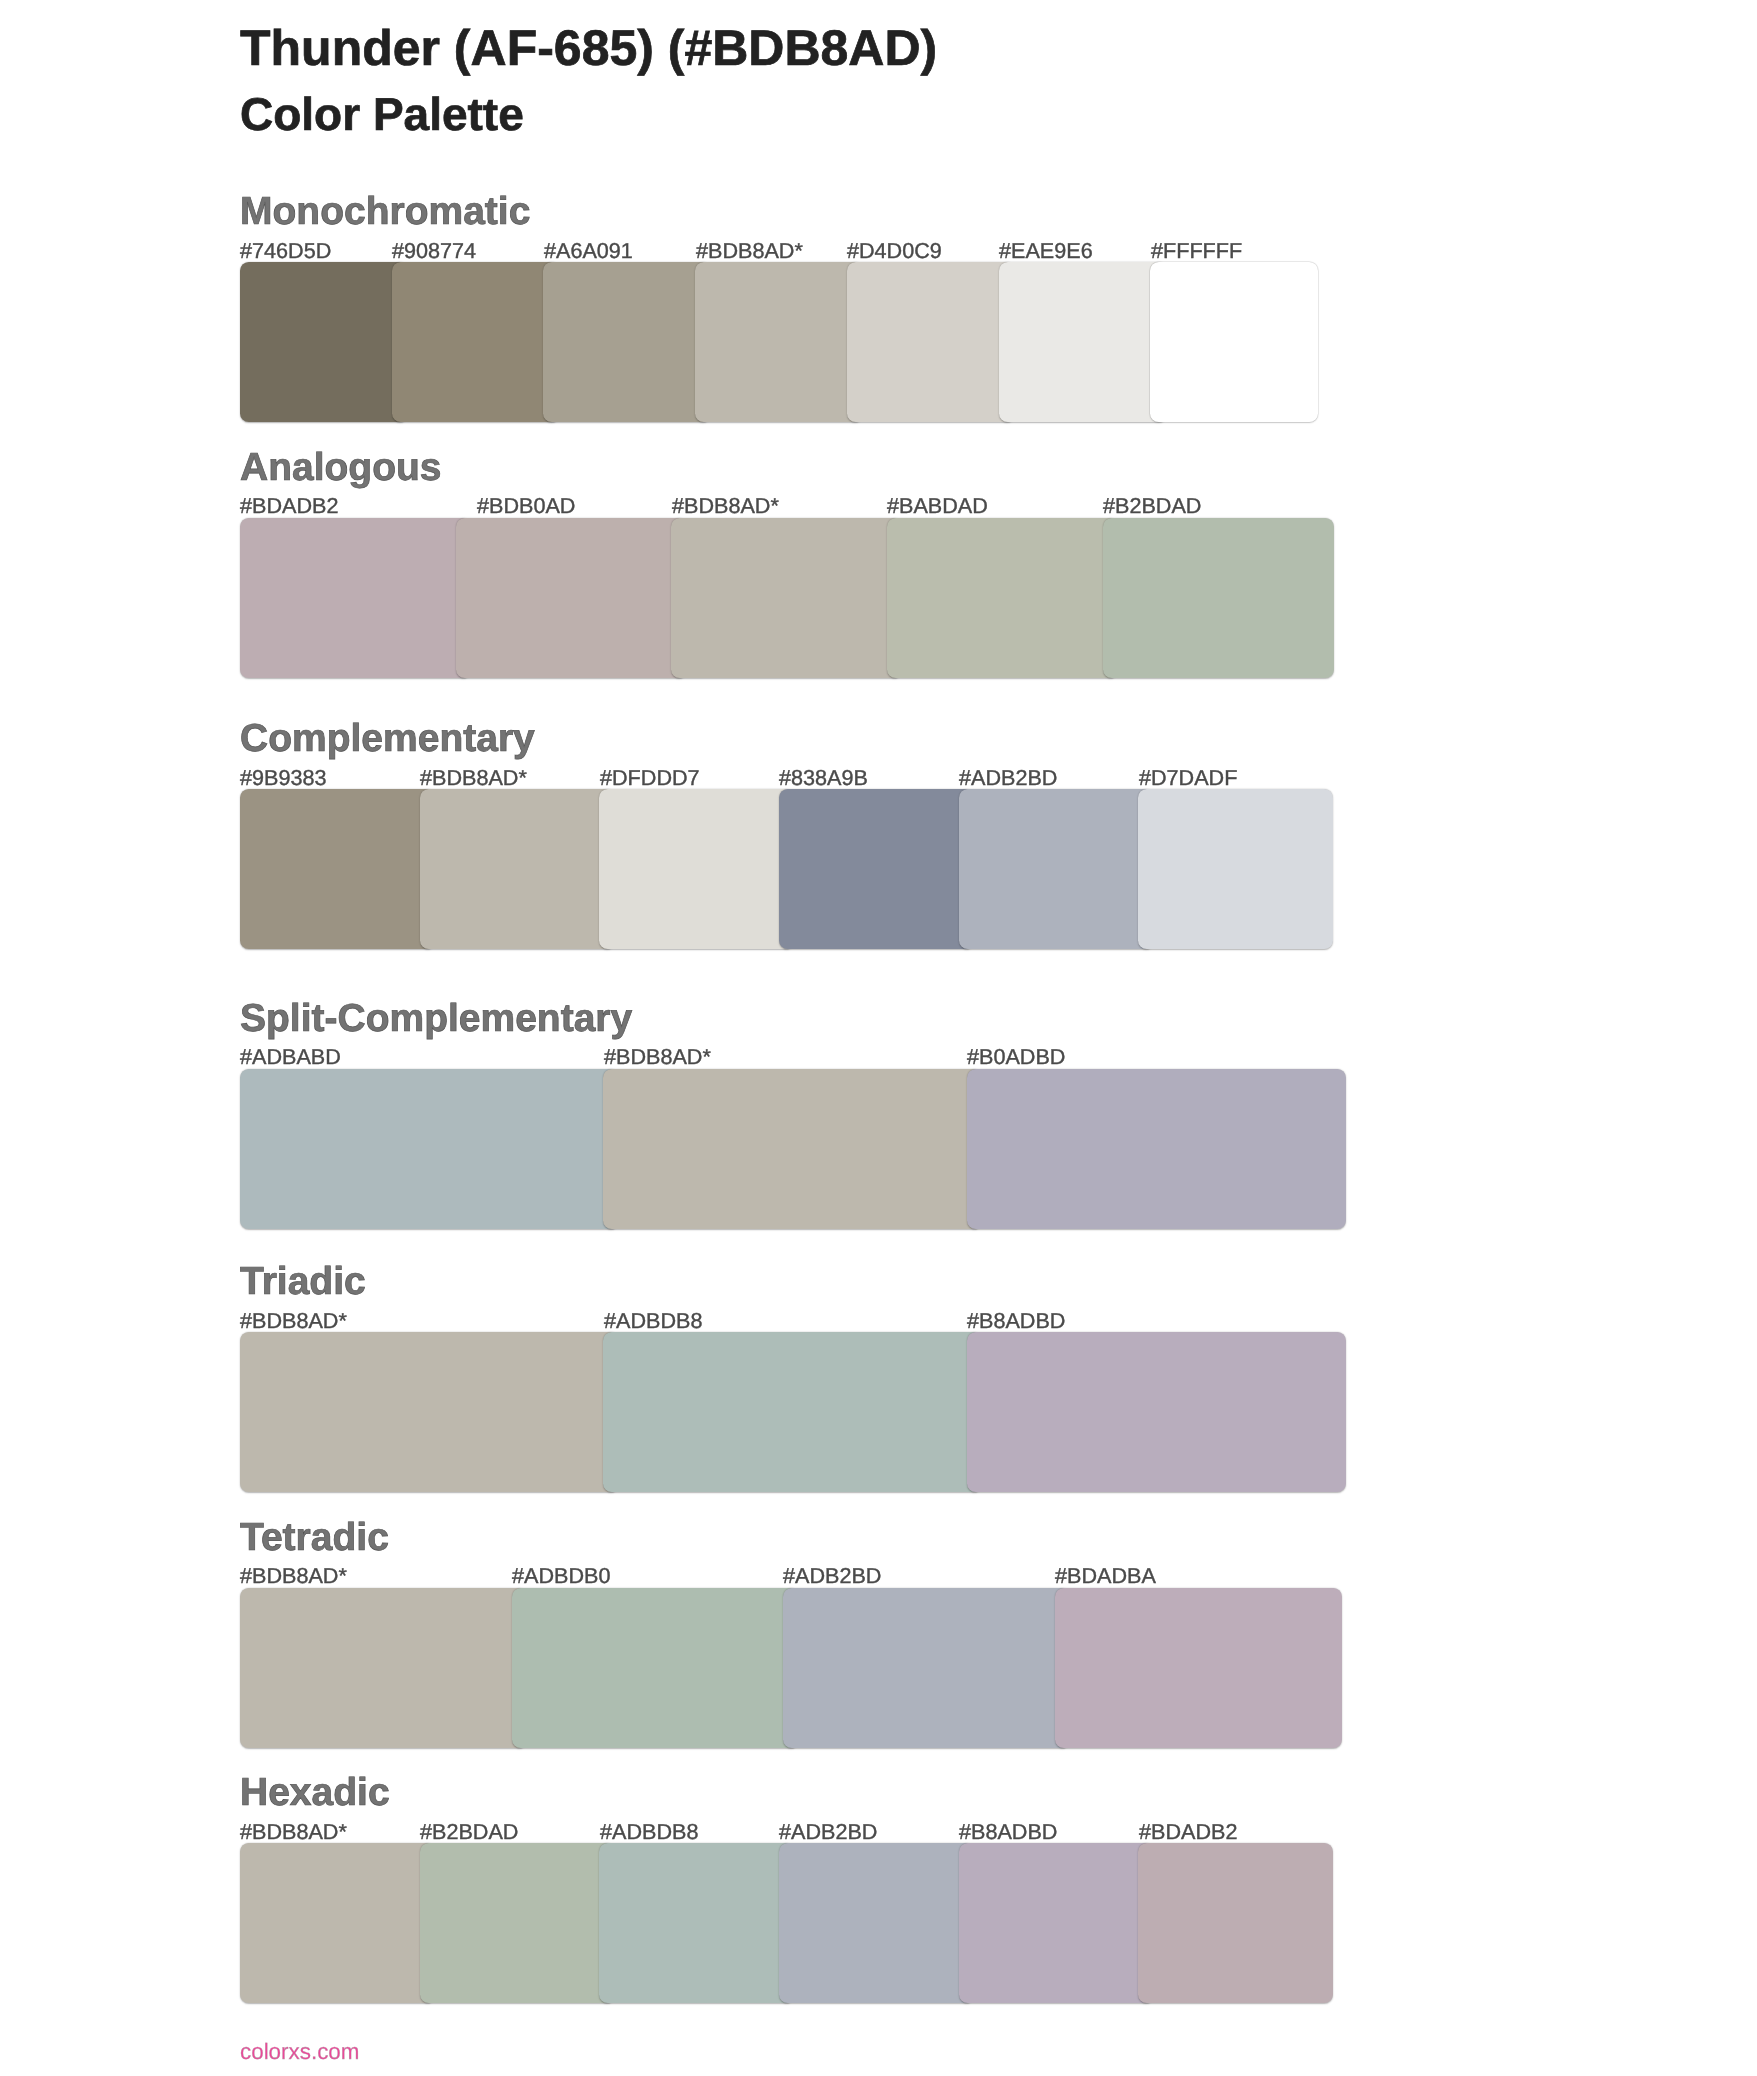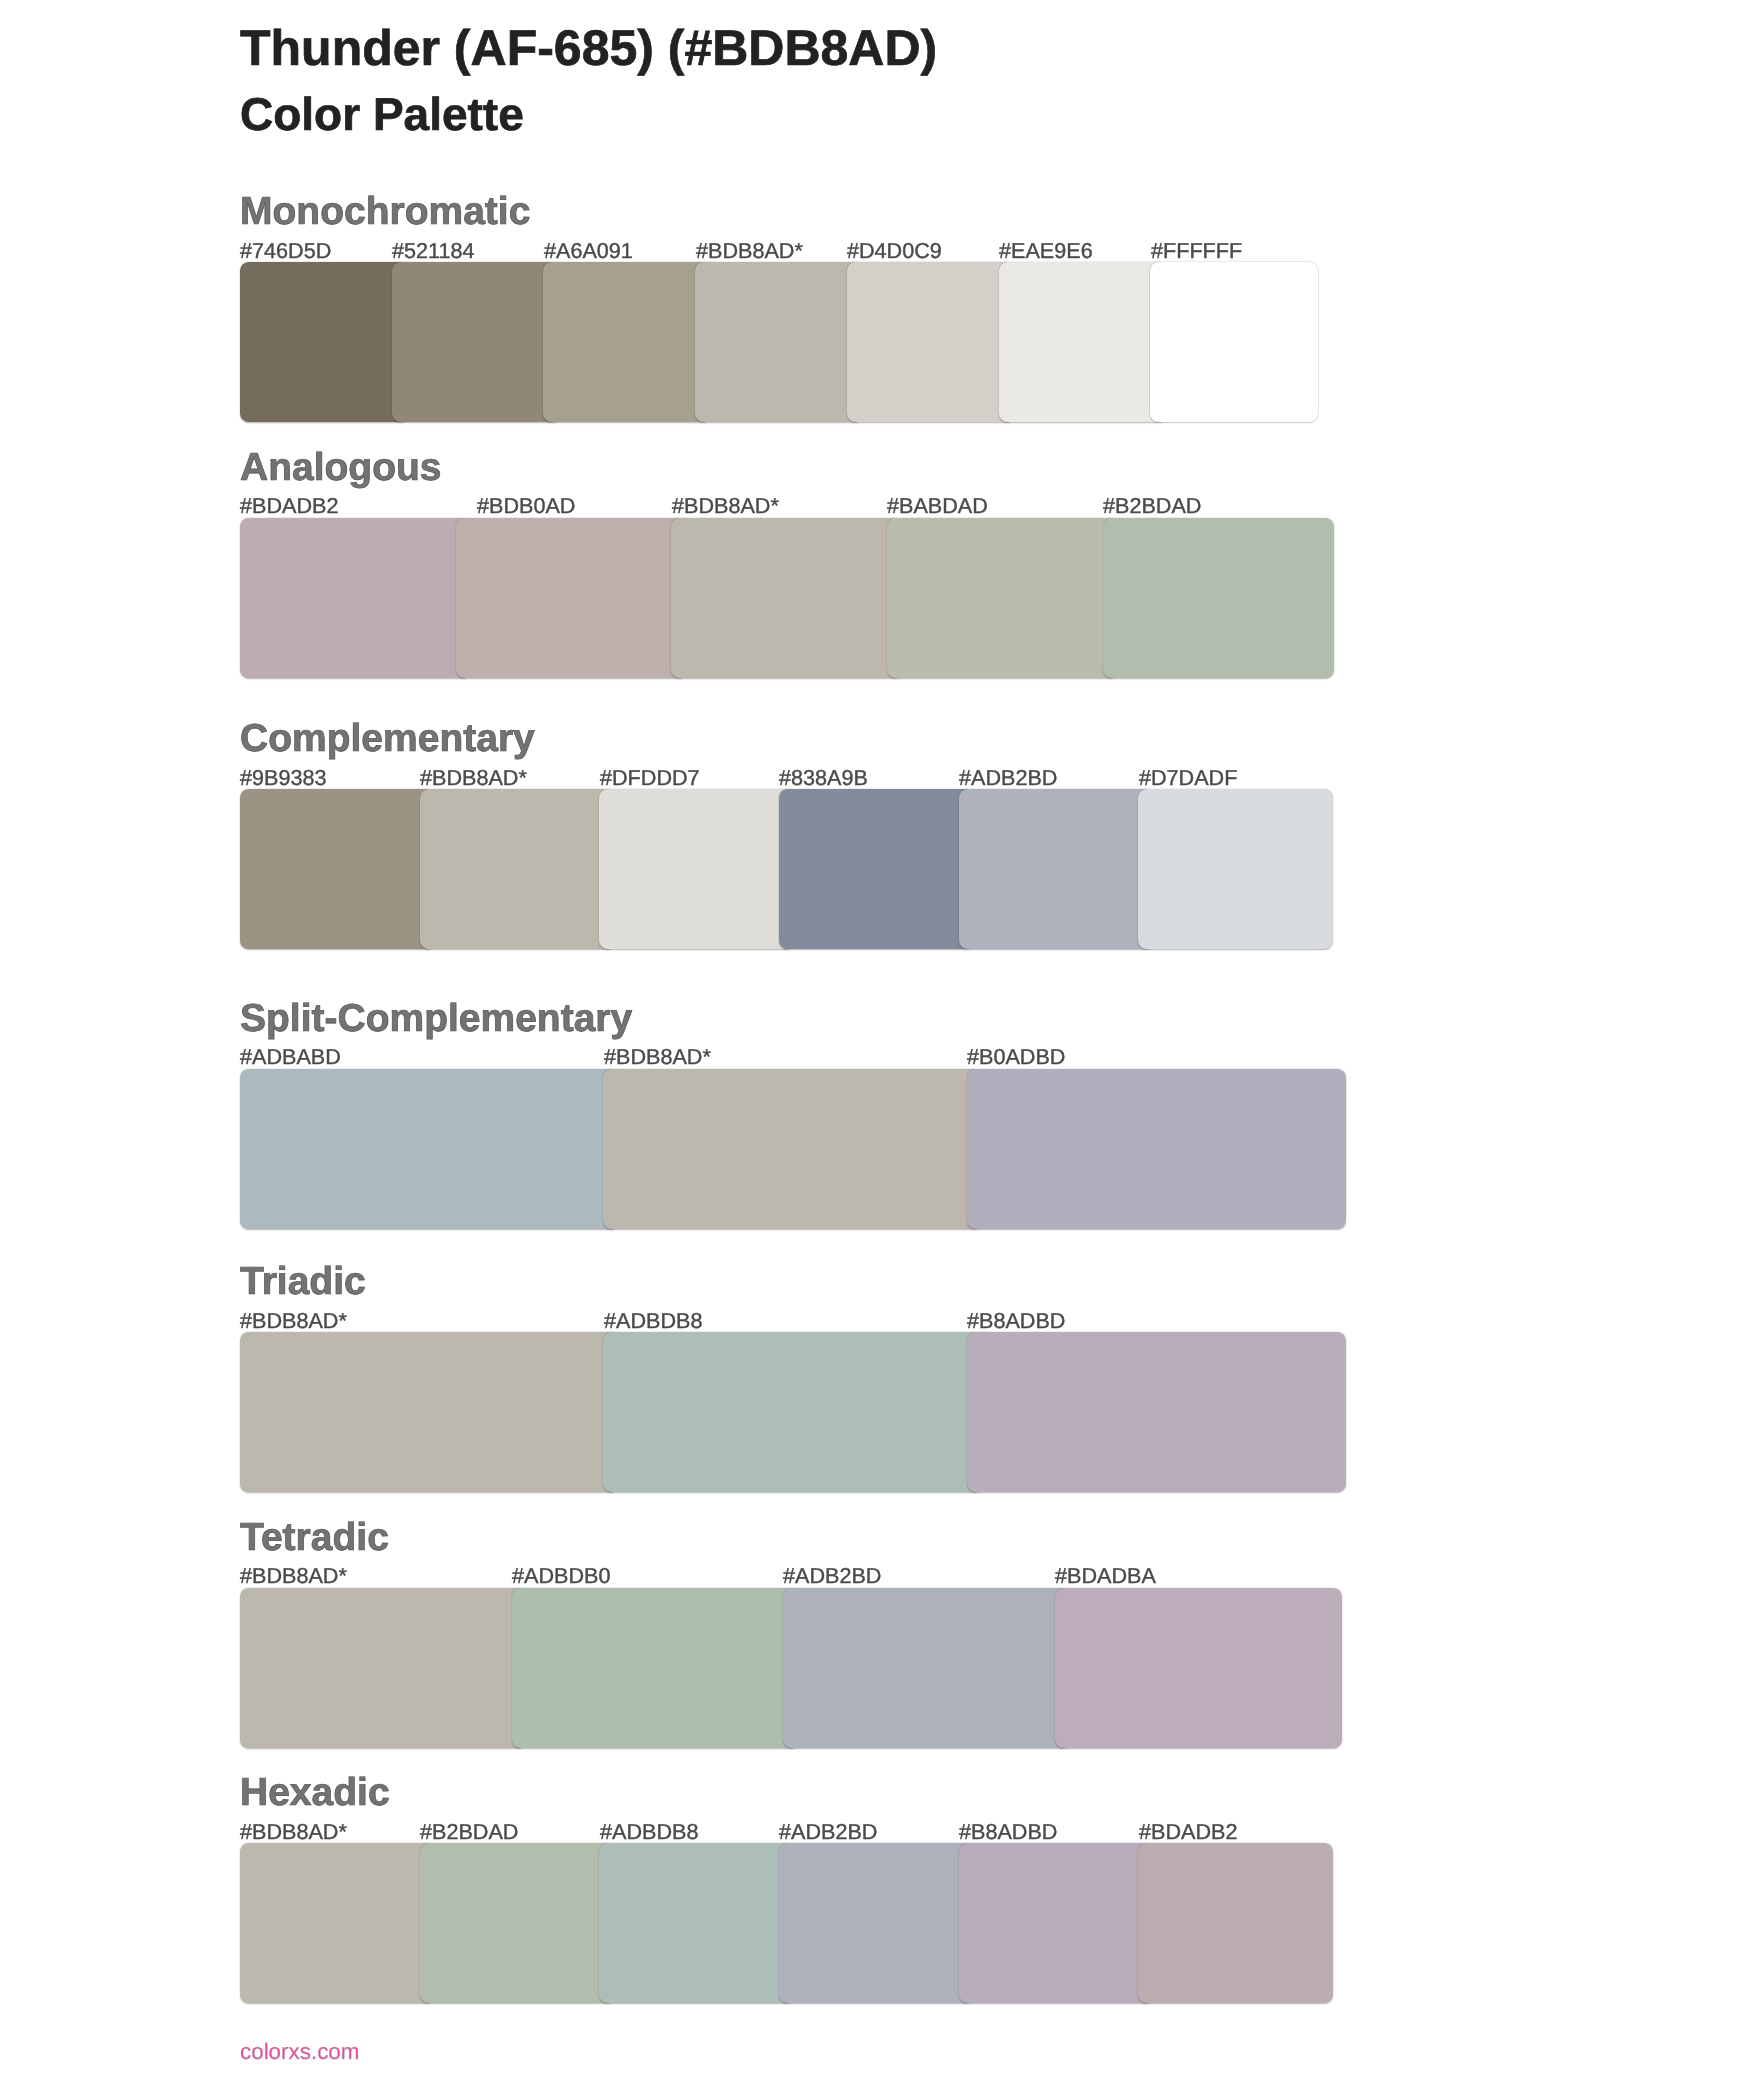--- a/index.html
+++ b/index.html
@@ -59,21 +59,21 @@
 </style>
 </head>
 <body>
 
 <div class="page">
   <h1 class="title" style="top: 23px;">Thunder (AF-685) (#BDB8AD)</h1>
   <h2 class="subtitle" style="top: 91px;">Color Palette</h2>
   <div class="section">
     <div class="section-title" style="top: 192px;">Monochromatic</div>
     <span class="label" style="left: 240px; top: 240px;">#746D5D</span>
-    <span class="label" style="left: 392px; top: 240px;">#521184</span>
+    <span class="label" style="left: 392px; top: 240px;">#908774</span>
     <span class="label" style="left: 544px; top: 240px;">#A6A091</span>
     <span class="label" style="left: 696px; top: 240px;">#BDB8AD*</span>
     <span class="label" style="left: 847px; top: 240px;">#D4D0C9</span>
     <span class="label" style="left: 999px; top: 240px;">#EAE9E6</span>
     <span class="label" style="left: 1151px; top: 240px;">#FFFFFF</span>
     <div class="swatch-row" style="top: 262px; left: 240px; width: 1078px;">
       <div class="sw" style="left: 0px; width: 168px; background: rgb(116, 109, 93); z-index: 1;"></div>
       <div class="sw" style="left: 152px; width: 168px; background: rgb(144, 135, 116); z-index: 2;"></div>
       <div class="sw" style="left: 303px; width: 168px; background: rgb(166, 160, 145); z-index: 3;"></div>
       <div class="sw" style="left: 455px; width: 168px; background: rgb(189, 184, 173); z-index: 4;"></div>

